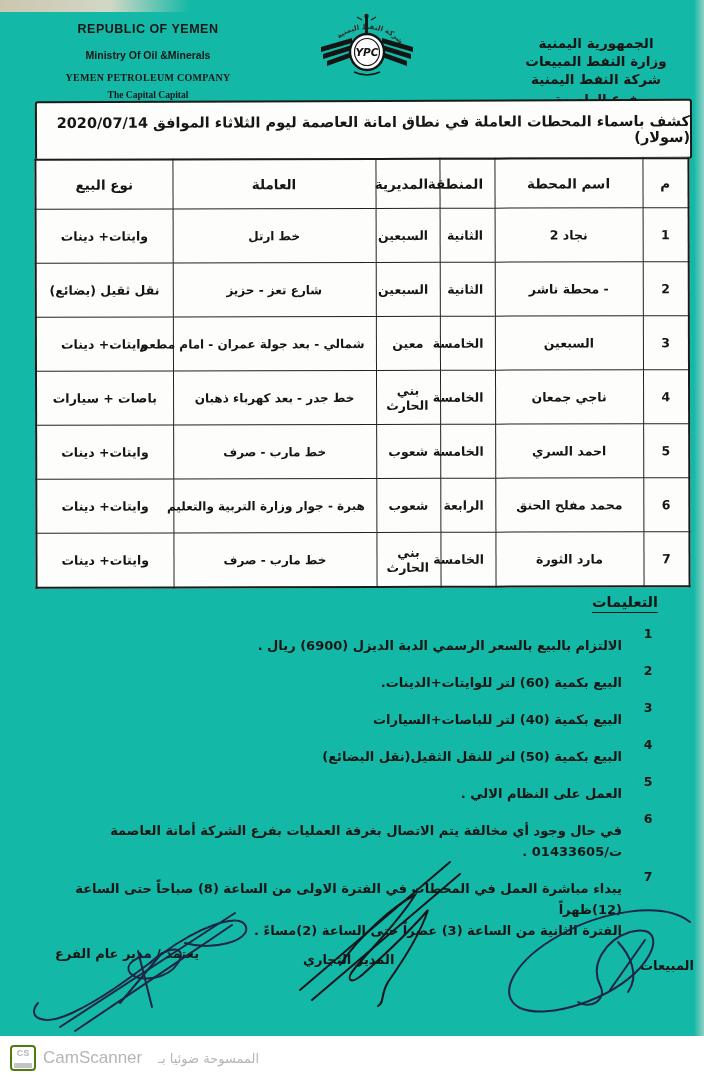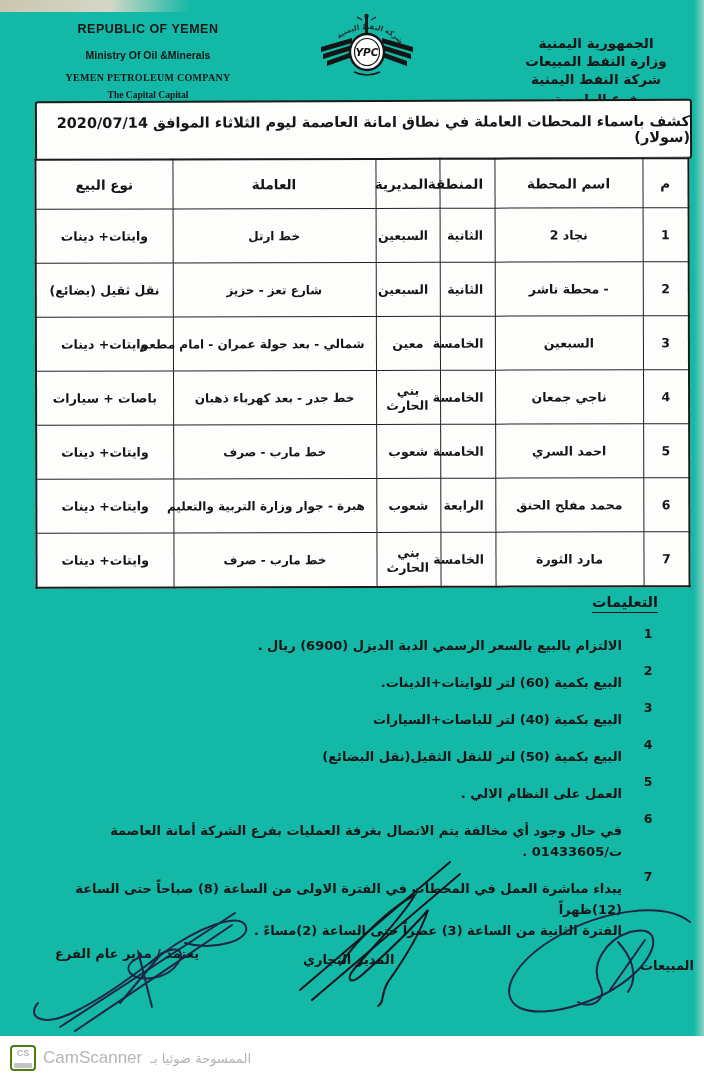--- a/index.html
+++ b/index.html
@@ -97,21 +97,21 @@
     font-size:9px;font-weight:bold;color:#b5b5b5;font-family:"Liberation Sans",sans-serif;
   }
   .cs-icon .cs-bed{
     position:absolute;bottom:1px;left:2px;right:2px;height:5px;background:#c3c3c3;border-radius:1px;
   }
   .footer-text-en{
     margin-left:7px;font-size:17px;color:#b5b5b5;font-weight:500;
     font-family:"Liberation Sans",sans-serif;
   }
   .footer-text-ar{
-    margin-left:8px;font-size:13px;color:#b5b5b5;direction:rtl;
+    margin-left:16px;font-size:13px;color:#b5b5b5;direction:rtl;
   }
 </style>
 </head>
 <body>
 
 <div class="page">
 
   <div class="scan-artifact"></div>
   <div class="edge-shade"></div>
 

